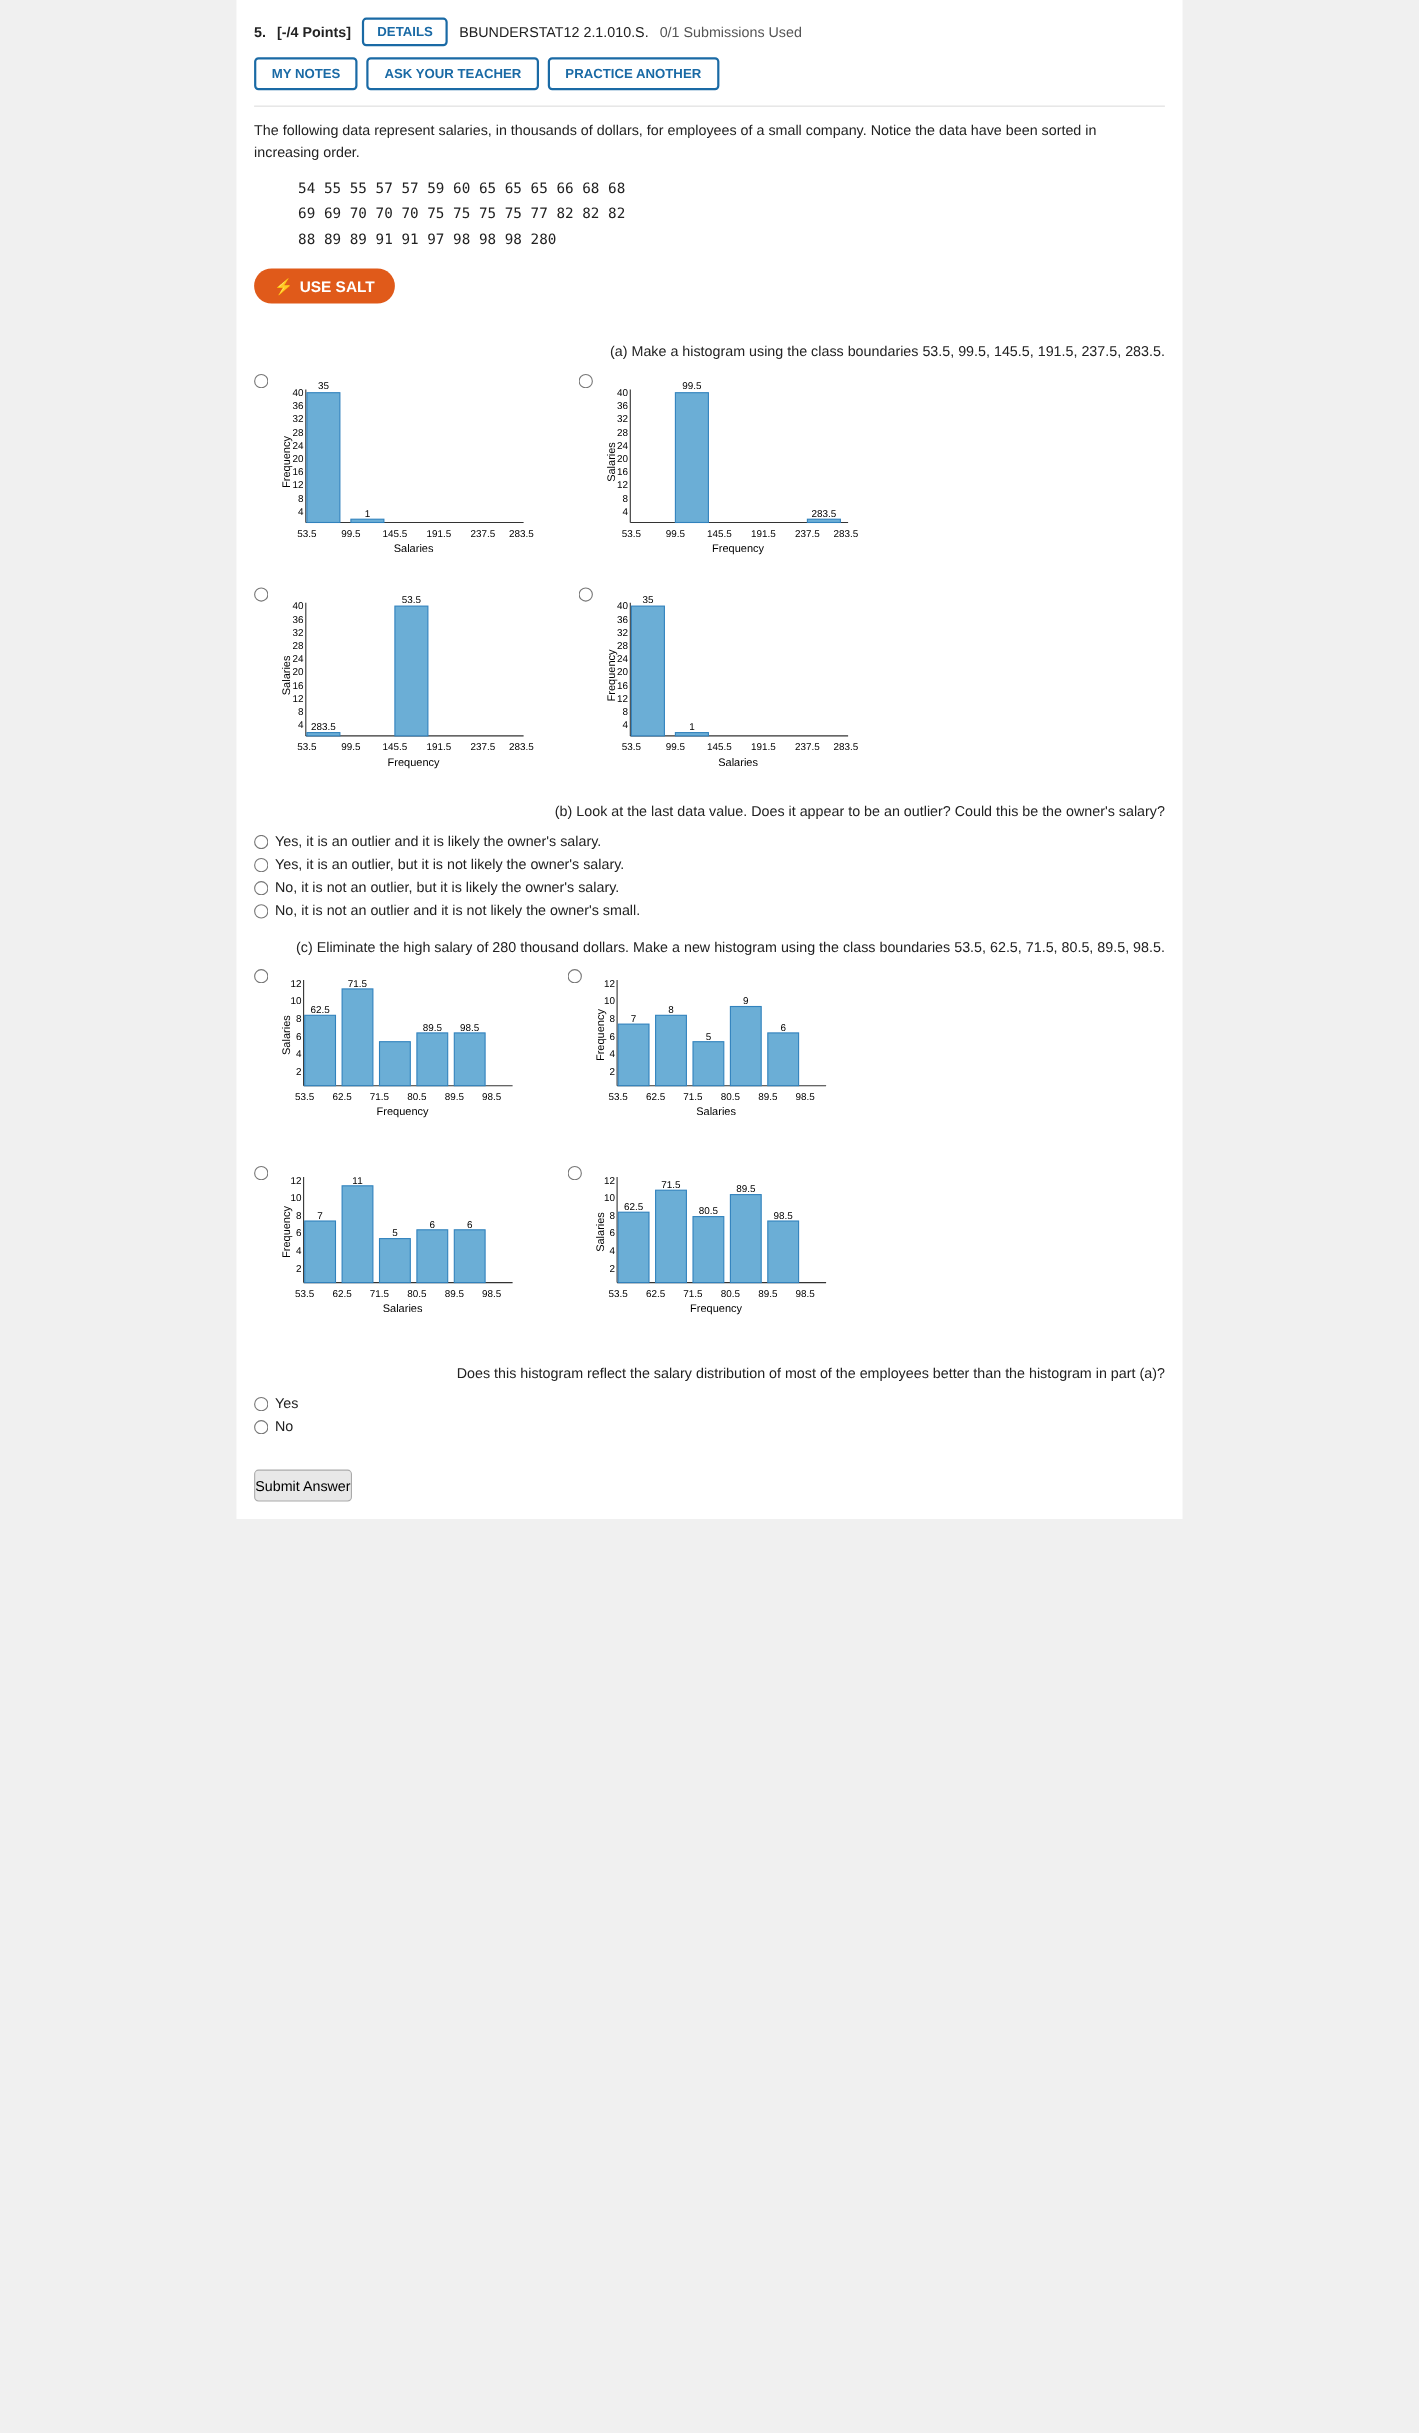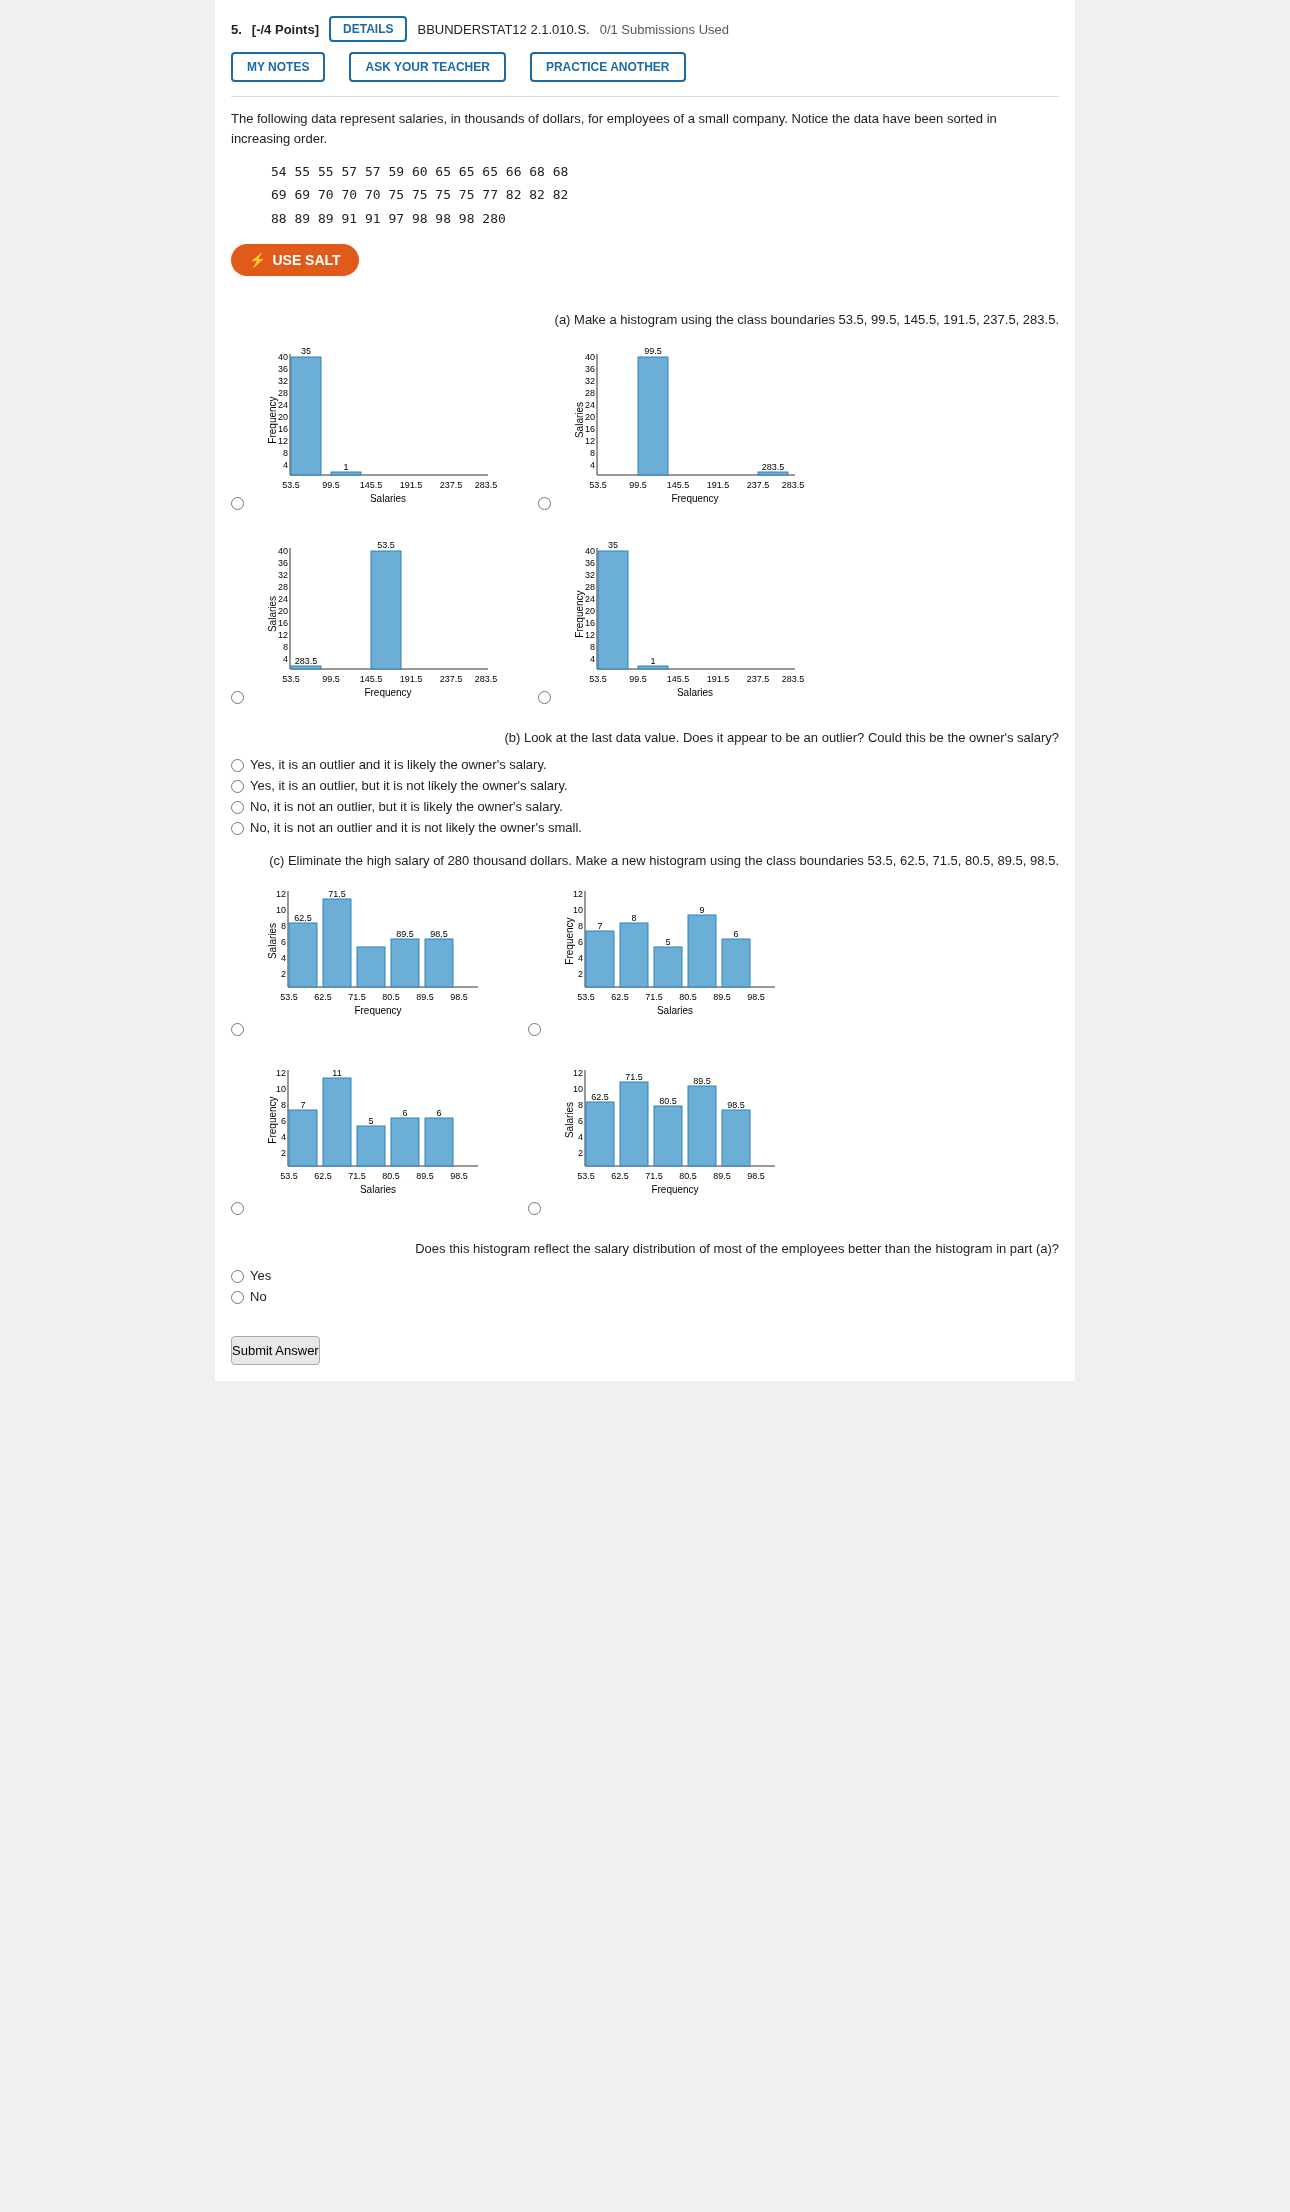--- a/index.html
+++ b/index.html
@@ -6,21 +6,21 @@
     body { font-family: Arial, sans-serif; font-size: 13px; background: #f0f0f0; color: #222; }
     .page { background: #fff; max-width: 860px; margin: 0 auto; padding: 16px; }
     
     
     .question-header { display: flex; align-items: center; gap: 10px; margin-bottom: 10px; flex-wrap: wrap; }
     .points-label { font-size: 13px; font-weight: bold; }
     .btn-outline { border: 2px solid #1a6aa5; color: #1a6aa5; background: #fff; padding: 4px 12px; border-radius: 4px; font-size: 12px; font-weight: bold; cursor: pointer; }
     .question-id { font-size: 13px; }
     .submissions { font-size: 13px; color: #555; }
     
-    .action-buttons { display: flex; gap: 24px; margin-bottom: 14px; flex-wrap: wrap; }
+    .action-buttons { display: flex; gap: 8px; margin-bottom: 14px; flex-wrap: wrap; }
     .btn-action { border: 2px solid #1a6aa5; color: #1a6aa5; background: #fff; padding: 6px 14px; border-radius: 4px; font-size: 12px; font-weight: bold; cursor: pointer; }
     
     .problem-text { font-size: 13px; margin-bottom: 12px; line-height: 1.5; }
     
     .data-values { font-family: monospace; font-size: 13px; margin-left: 40px; margin-bottom: 14px; line-height: 1.8; }
     
     .use-salt-btn { display: inline-flex; align-items: center; gap: 6px; background: #e05a1a; color: white; border: none; border-radius: 20px; padding: 8px 18px; font-size: 14px; font-weight: bold; cursor: pointer; margin-bottom: 18px; }
     
     
     .radio-group { margin-bottom: 14px; }
@@ -31,21 +31,21 @@
     .sub-section-title { font-size: 13px; margin-bottom: 10px; line-height: 1.5; text-align: right; }
     
     .submit-btn { border: 1px solid #aaa; background: #e8e8e8; padding: 6px 0; border-radius: 4px; font-size: 13px; cursor: pointer; margin-top: 16px; }
     
     
     .svg-chart { display: block; }
     text.axis-label { font-size: 9px; font-family: Arial, sans-serif; }
     text.bar-label { font-size: 9px; font-family: Arial, sans-serif; }
     text.axis-title { font-size: 10px; font-family: Arial, sans-serif; }
     
-    .chart-option { display: flex; align-items: flex-end; gap: 24px; margin-bottom: 8px; }
+    .chart-option { display: flex; align-items: flex-start; gap: 12px; margin-bottom: 8px; }
     .chart-option input { cursor: pointer; }
     
     .divider { border: none; border-top: 1px solid #ddd; margin: 12px 0; }
   </style>
 </head>
 <body>
 
 <div class="page">
 
   <div class="question-header">

